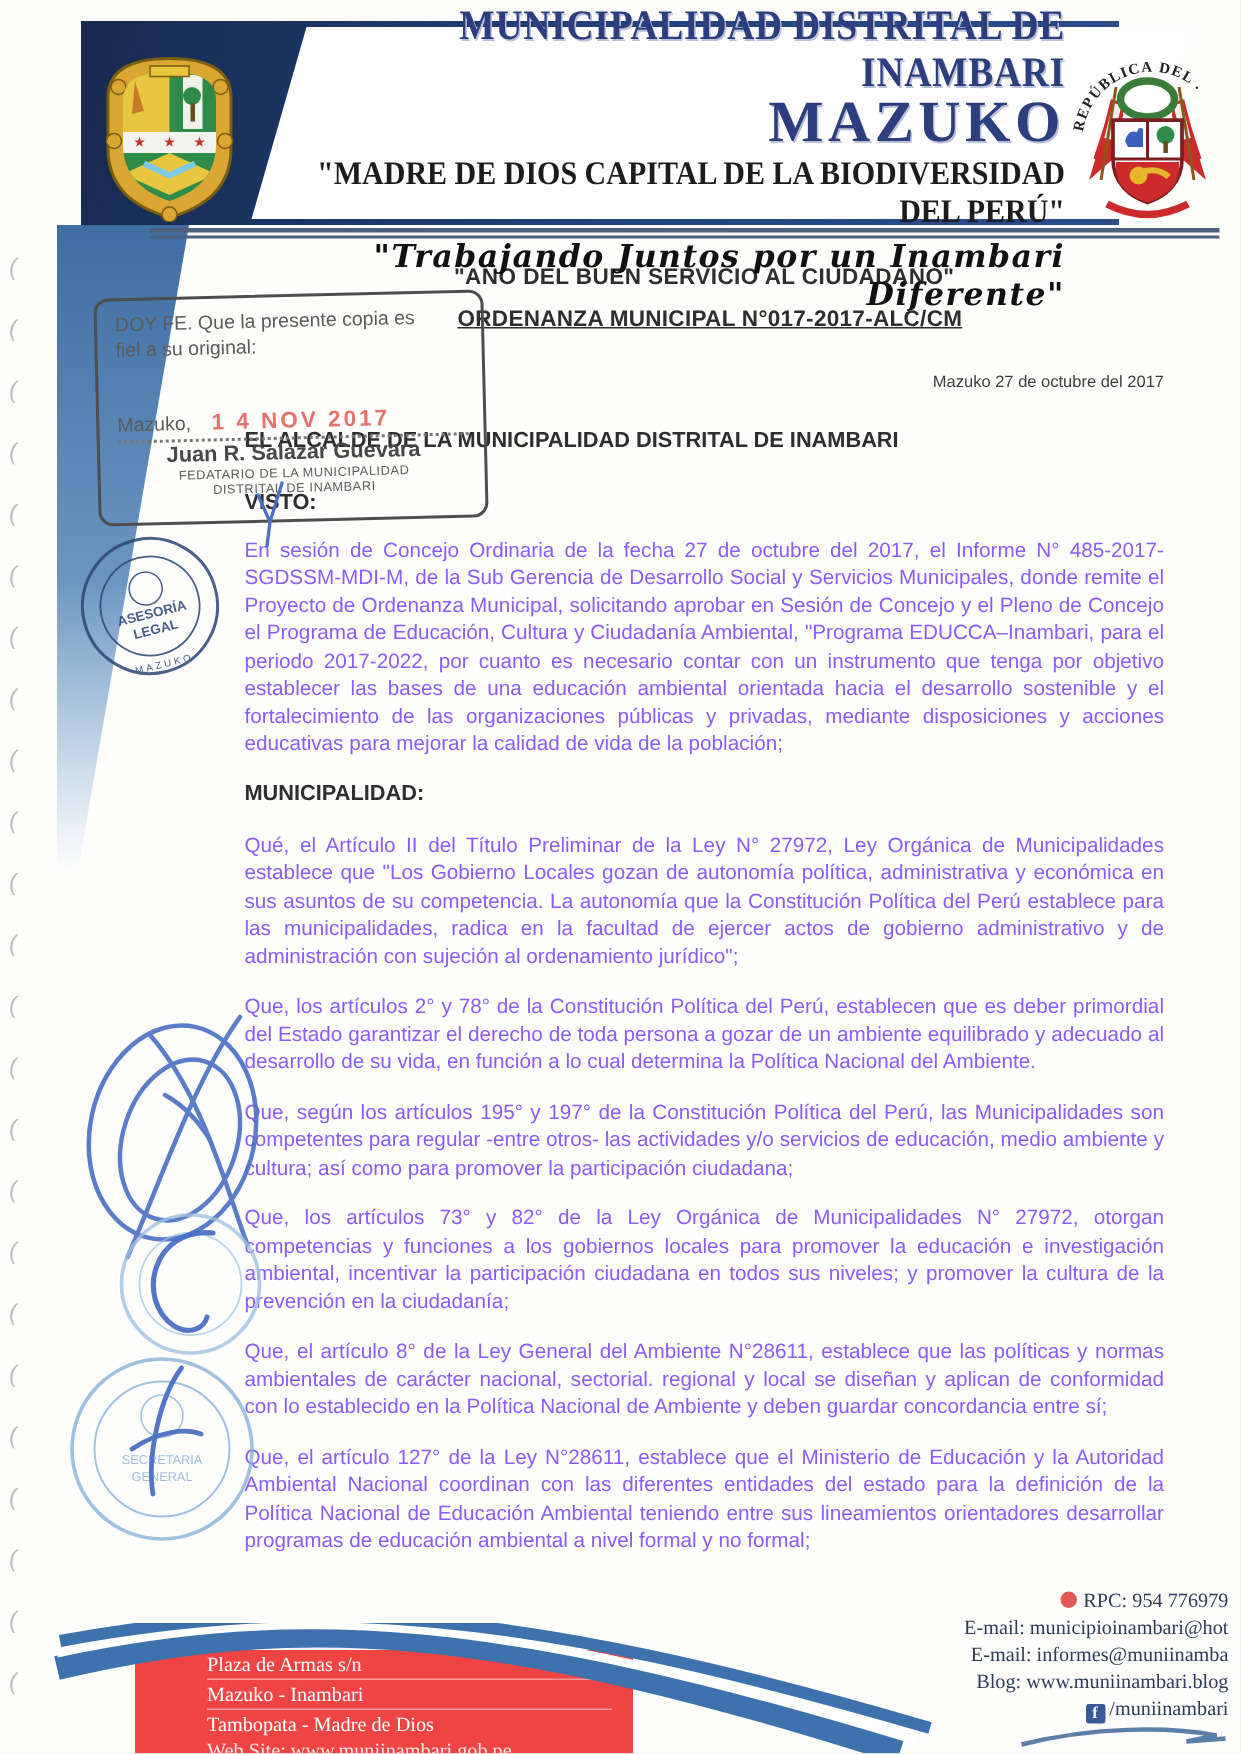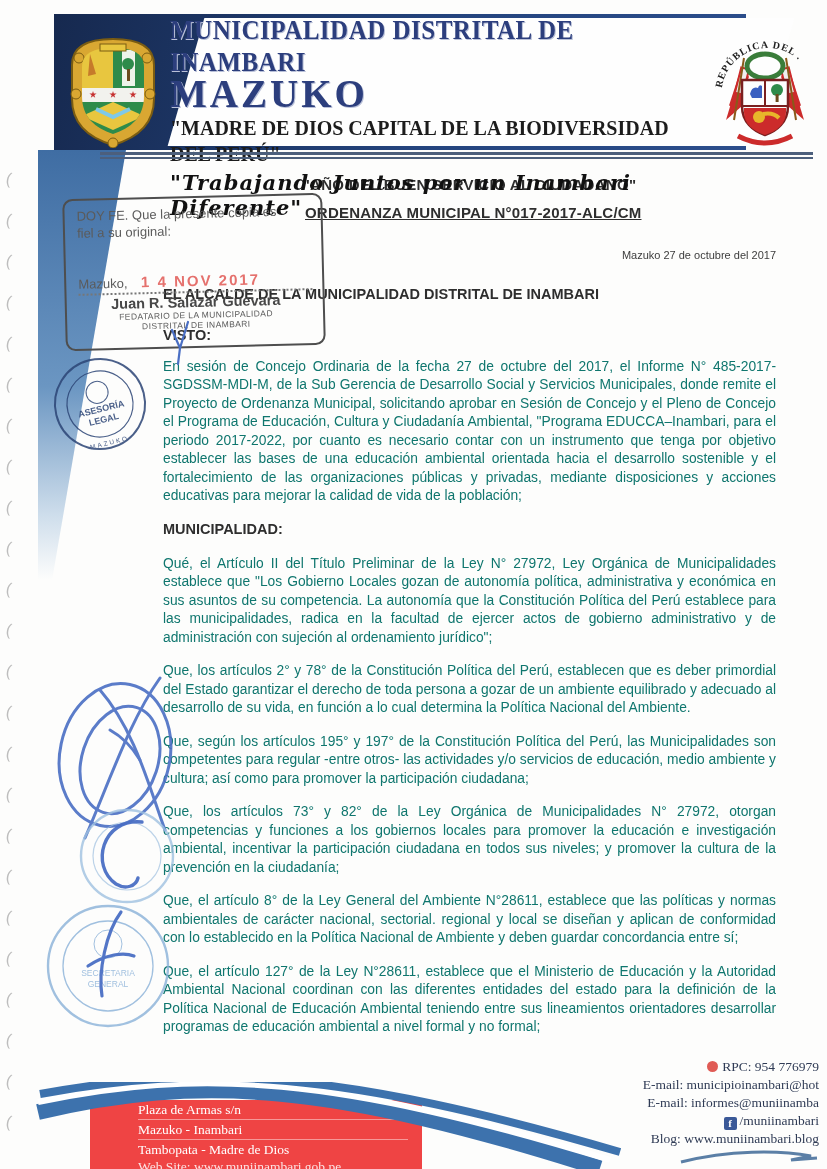--- a/index.html
+++ b/index.html
@@ -9,21 +9,21 @@
     font-family:"Liberation Sans",sans-serif;color:#3d3d3d;
   }
   
   .bind-marks{position:absolute;left:0;top:0;width:26px;height:100%;z-index:5;}
   .bind-marks span{position:absolute;left:6px;font-size:16px;color:#bdbdbd;transform:rotate(10deg);}
   
   .hdr-band{position:absolute;left:54px;top:14px;width:692px;height:136px;
     background:linear-gradient(105deg,#16294f 0%,#24447e 55%,#2c4e8c 100%);z-index:1;}
   .hdr-white{position:absolute;left:132px;top:4px;right:-30px;bottom:4px;
     background:#fefefe;transform:skewX(-16deg);}
-  .hdr-text{position:absolute;left:170px;top:18px;width:540px;text-align:left;z-index:2;}
+  .hdr-text{position:absolute;left:170px;top:6px;width:540px;text-align:right;z-index:2;}
   .hdr-muni{font-family:"Liberation Serif",serif;font-weight:700;font-size:25px;
     color:#2c3e7d;letter-spacing:.5px;transform:scaleY(1.12);text-shadow:1px 1px 0 #b9c0d8;}
   .hdr-city{font-family:"Liberation Serif",serif;font-weight:700;font-size:39px;
     color:#2c3e7d;letter-spacing:3px;line-height:1.02;text-shadow:1px 1px 0 #b9c0d8;}
   .hdr-sub{font-family:"Liberation Serif",serif;font-weight:700;font-size:20px;
     color:#1c1c1c;transform:scaleY(1.1);margin-top:4px;}
   .hdr-motto{font-family:"DejaVu Serif",serif;font-style:italic;font-weight:700;
     font-size:21px;color:#111;margin-top:6px;letter-spacing:1px;}
   .coat-left{position:absolute;left:66px;top:36px;z-index:3;}
   .coat-right{position:absolute;left:708px;top:24px;z-index:3;}
@@ -47,21 +47,21 @@
   
   .t{position:absolute;z-index:1;}
   .slogan{left:163px;top:176px;width:613px;text-align:center;font-weight:700;
     font-size:15px;color:#2e2e2e;letter-spacing:.3px;}
   .ord{left:305px;top:204px;font-weight:700;font-size:15px;color:#2e2e2e;
     text-decoration:underline;letter-spacing:.2px;}
   .dateline-doc{left:163px;top:249px;width:613px;text-align:right;font-size:11px;}
   .mayor{left:163px;top:286px;font-weight:700;font-size:14.5px;color:#2e2e2e;}
   .visto{left:163px;top:327px;font-weight:700;font-size:14.5px;color:#2e2e2e;z-index:2;}
   .bodycol{position:absolute;left:163px;top:358px;width:613px;z-index:1;}
-  .bodycol p{margin:0 0 15px 0;font-size:13.8px;line-height:1.34;text-align:justify;color:#0f766e;}
+  .bodycol p{margin:0 0 15px 0;font-size:13.8px;line-height:1.34;text-align:justify;color:#8b5cf6;}
   .considerando{font-weight:700;font-size:14.5px;color:#2e2e2e;margin:5px 0 18px 0;}
   
   .foot-swoosh{position:absolute;left:0;top:1082px;width:827px;height:87px;z-index:3;}
   .foot-box{position:absolute;left:90px;top:1100px;width:332px;height:69px;
     background:#ef4444;z-index:2;overflow:hidden;}
   .foot-box .ln{margin:0 14px 0 48px;padding:2px 0 1px 0;color:#fff;
     font-family:"Liberation Serif",serif;font-size:13.5px;border-bottom:1px solid rgba(255,255,255,.45);}
   .foot-box .ln.last{border-bottom:none;}
   .foot-box .cut{margin-left:48px;color:#fff;font-family:"Liberation Serif",serif;font-size:13.5px;opacity:.85;}
   .contacts{position:absolute;right:8px;top:1058px;width:230px;text-align:right;z-index:2;
@@ -257,20 +257,20 @@
     <div class="ln">Plaza de Armas s/n</div>
     <div class="ln">Mazuko - Inambari</div>
     <div class="ln last">Tambopata - Madre de Dios</div>
     <div class="cut">Web Site: www.muniinambari.gob.pe</div>
   </div>
 
   <div class="contacts">
     <div class="row"><span class="phone-dot"></span><span>RPC: 954 776979</span></div>
     <div class="row">E-mail: municipioinambari@hot</div>
     <div class="row">E-mail: informes@muniinamba</div>
+    <div class="row">Blog: www.muniinambari.blog</div>
     <div class="row"><span class="fb">f</span><span>/muniinambari</span></div>
-    <div class="row">Blog: www.muniinambari.blog</div>
     <svg width="140" height="18" viewBox="0 0 140 18">
       <path d="M2 14 C50 2 100 2 132 8 L112 12 L138 10" stroke="#5b7fa6" stroke-width="3" fill="none"></path>
     </svg>
   </div>
 
 </div>
 
 </body></html>

